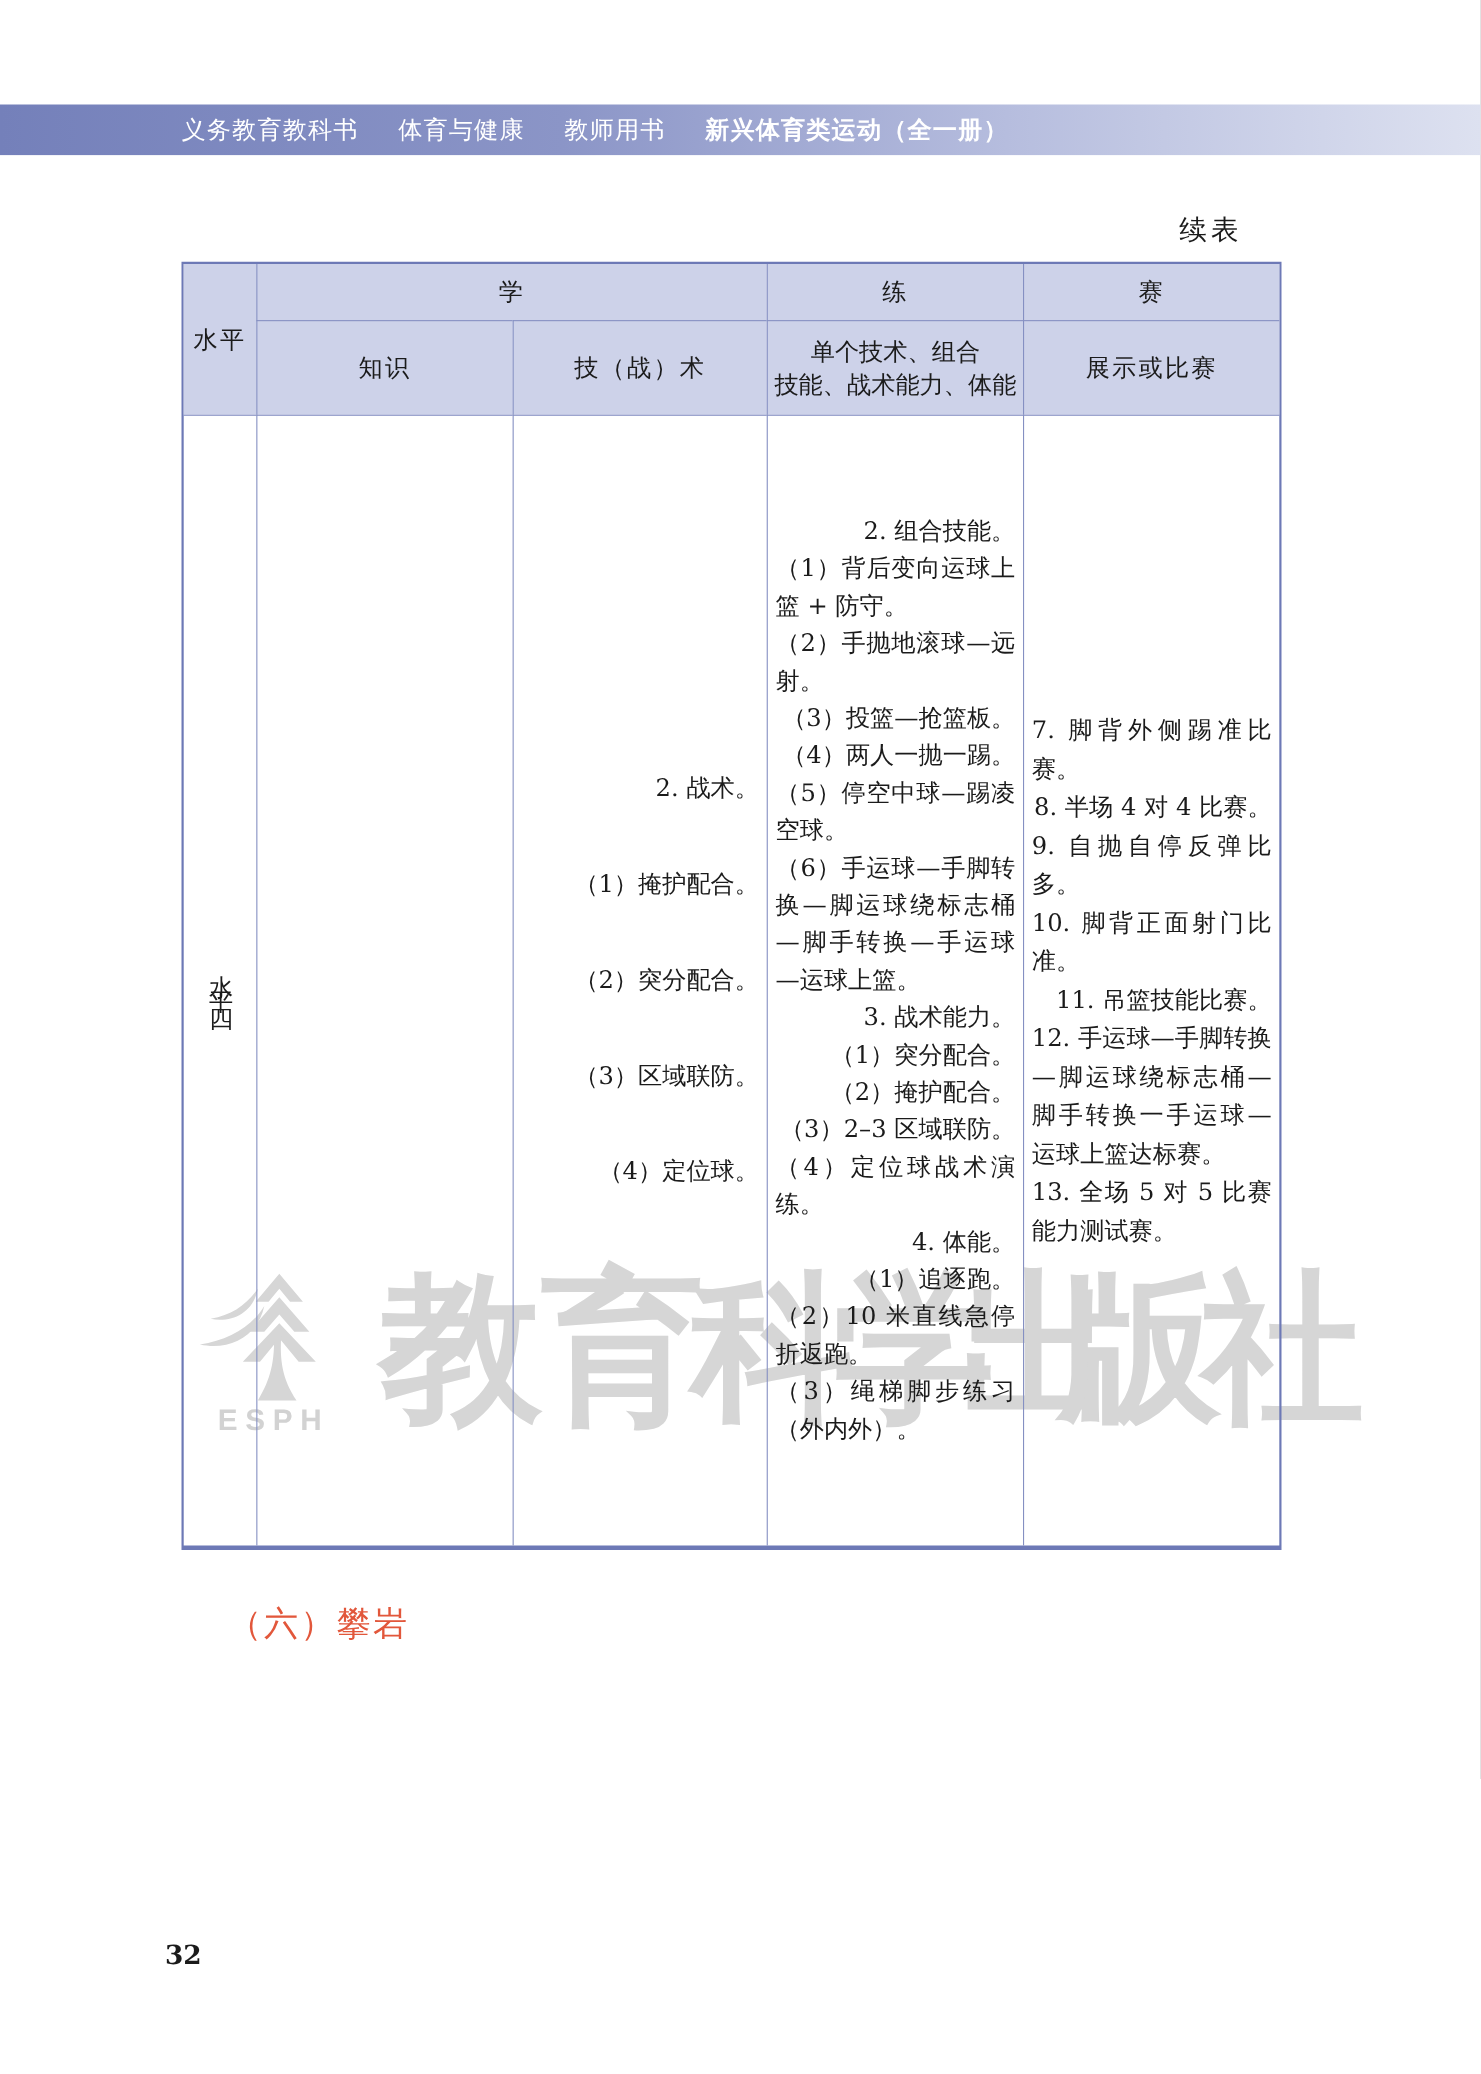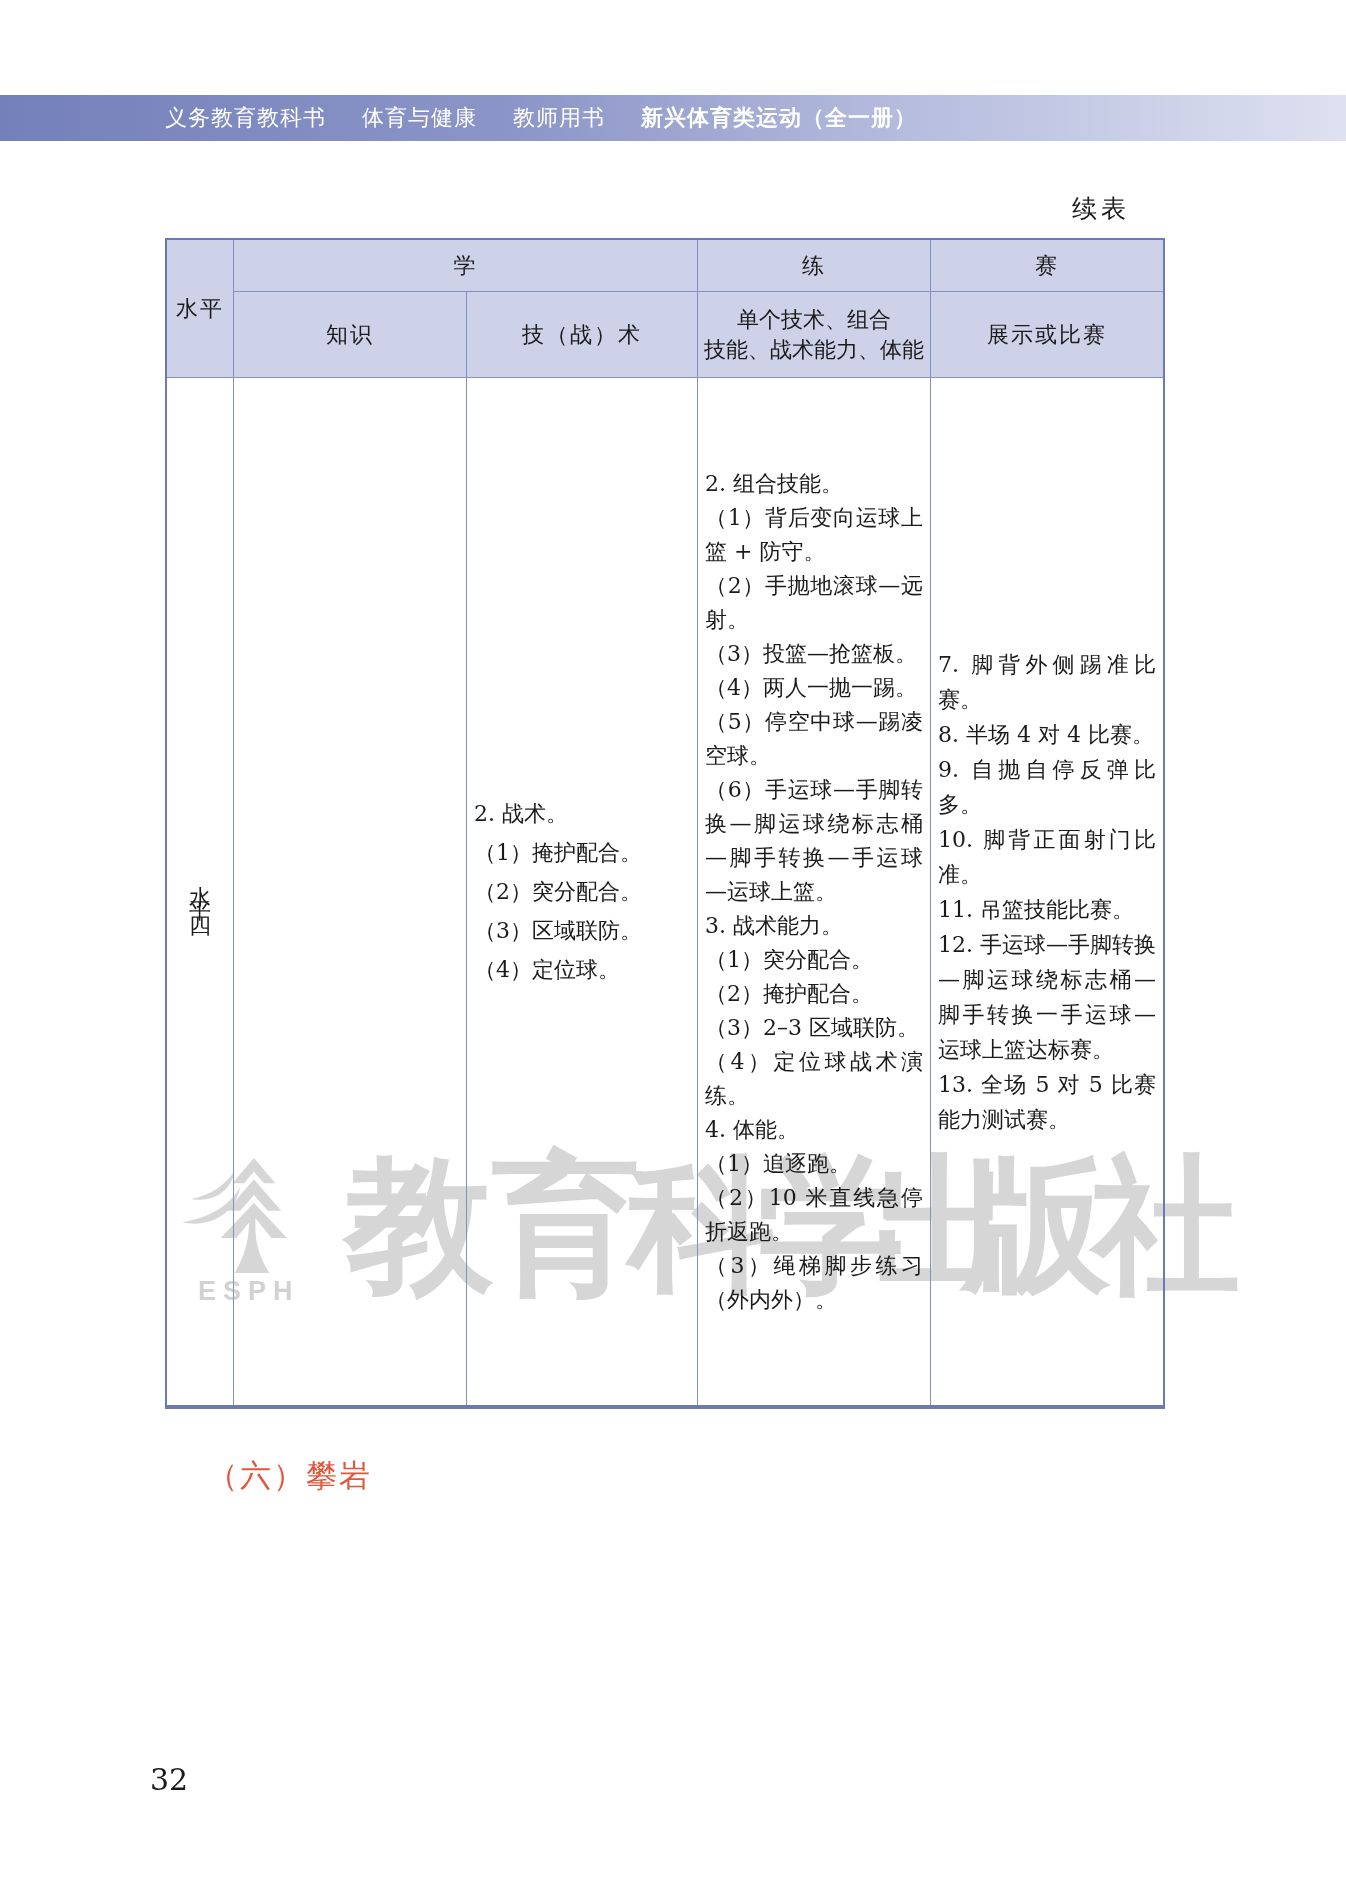--- a/index.html
+++ b/index.html
@@ -61,45 +61,45 @@
   .bt{border-top:1px solid var(--border-thin);}
   .c-level-head{grid-column:1; grid-row:1/3;}
   .c-learn{grid-column:2/4; grid-row:1;}
   .c-practice{grid-column:4; grid-row:1;}
   .c-compete{grid-column:5; grid-row:1;}
   .c-knowledge{grid-column:2; grid-row:2;}
   .c-technique{grid-column:3; grid-row:2;}
   .c-practice-sub{grid-column:4; grid-row:2; flex-direction:column; line-height:30px; letter-spacing:0;}
   .c-compete-sub{grid-column:5; grid-row:2;}
   .body-cell{
-    background:transparent; align-items:flex-start; flex-direction:column; justify-content:center;
+    background:transparent; align-items:flex-end; flex-direction:column; justify-content:center;
     padding:23px 7px; line-height:34px;
   }
   .c-b-level{grid-column:1; grid-row:3; align-items:center; justify-content:center; padding:0;}
   .level-vertical{
     writing-mode:vertical-lr; text-orientation:upright; letter-spacing:16px; font-size:22px;
   }
   .c-b-knowledge{grid-column:2; grid-row:3;}
-  .c-b-technique{grid-column:3; grid-row:3; line-height:39px; justify-content:center;}
+  .c-b-technique{grid-column:3; grid-row:3; line-height:39px; justify-content:center;gap:48px;}
   .c-b-practice{grid-column:4; grid-row:3;}
   .c-b-compete{grid-column:5; grid-row:3; line-height:35px;}
   .cell-line{text-align:justify; text-justify:inter-character;}
   
   .section-title{
     position:absolute; left:207px; top:1455px; z-index:2;
     color:var(--title-orange); font-weight:normal; font-size:31px; letter-spacing:2px;
   }
   .section-text{
     position:absolute; left:150px; top:1510px; width:1052px; z-index:2;
     font-size:29px; line-height:58px;
   }
   .section-text .para{margin:0; text-indent:2em; text-align:justify; text-justify:inter-character;}
   .section-text .note{margin:0;}
   .page-number{
-    position:absolute; left:150px; top:1762px; font-size:30px; z-index:2;
+    position:absolute; left:150px; top:1762px; font-size:24px; z-index:2;font-weight:bold;
   }
 </style>
 </head>
 <body>
 
 <div class="page">
 
   <div class="header-bar">
     <span>义务教育教科书</span>
     <span>体育与健康</span>

